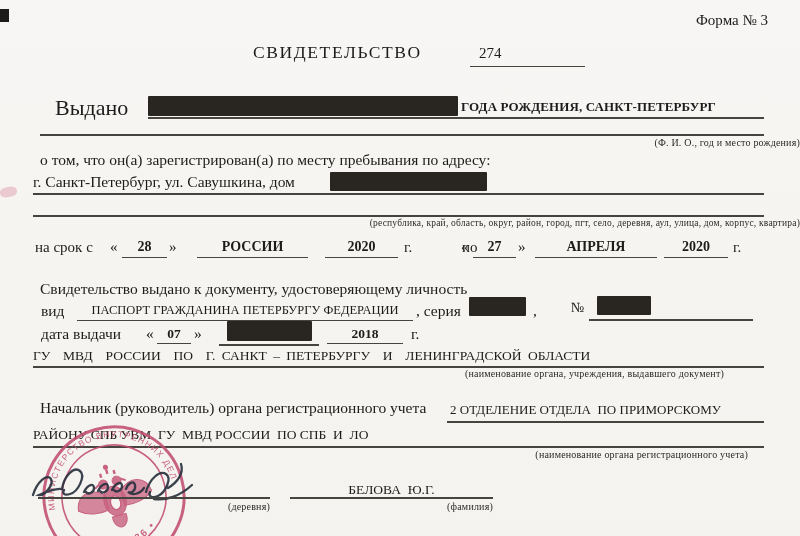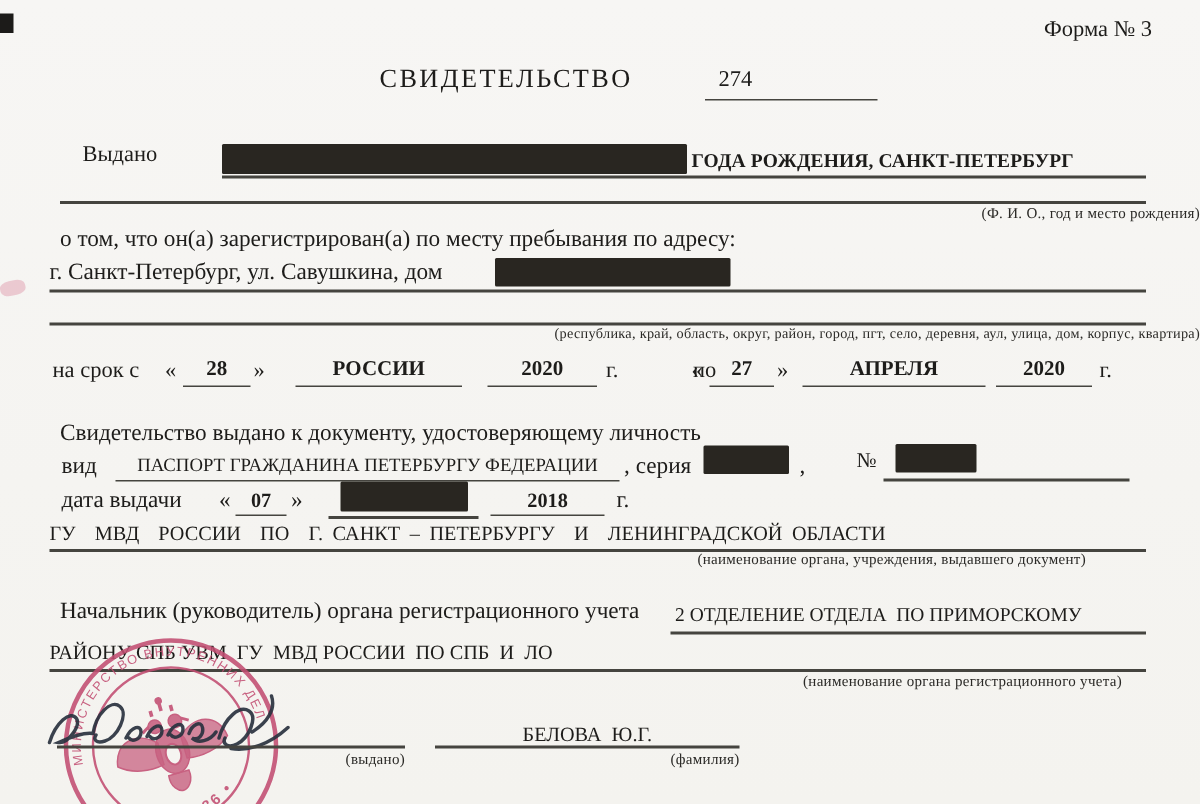--- a/index.html
+++ b/index.html
@@ -11,21 +11,21 @@
   .cap{position:absolute;font-size:10px;color:#2b2a27;text-align:right;letter-spacing:0.2px;}
   .redact{position:absolute;background:#292621;border-radius:1px;}
   .boldcaps{font-weight:bold;letter-spacing:0.1px;}
   .val{font-weight:bold;text-align:center;border-bottom:1.5px solid #45443f;}
   .pre{white-space:pre;}
   .field{border-bottom:1.5px solid #45443f;}
   #title{left:253px;top:42px;font-size:17.5px;letter-spacing:1.6px;}
   #cert-number{left:470px;top:45px;width:106px;height:21px;font-size:15px;padding-left:9px;}
   #subtitle{left:240px;top:63px;font-size:15.5px;}
   #form-label{right:32px;top:12px;font-size:15px;}
-  #issued-label{left:55px;top:95px;font-size:15px;}
+  #issued-label{left:55px;top:95px;font-size:22px;}
   #issued-value{left:461px;top:99px;font-size:13px;}
   #statement{left:40px;top:151px;font-size:15.5px;}
   #address-prefix{left:33px;top:173px;font-size:15.5px;}
   .ptxt{position:absolute;top:239px;font-size:15px;}
   .pval{position:absolute;top:239px;height:18px;font-size:14px;}
   #doc-statement{left:40px;top:280px;font-size:15.5px;}
   .dtxt{position:absolute;font-size:15.5px;}
   #doc-type-value{left:77px;top:303px;width:336px;height:17px;font-size:12.5px;text-align:center;}
   #issue-day{left:157px;top:326px;width:34px;height:17px;font-size:13.5px;}
   #issue-year{left:327px;top:326px;width:76px;height:17px;font-size:13.5px;}
@@ -147,19 +147,19 @@
              M34 31 C36 18 46 8 52 13 C58 18 50 34 42 36 C36 38 34 35 36 32
              M56 34 C60 26 66 25 66 30 C66 35 60 37 58 34
              M70 33 C74 25 80 24 80 29 C80 34 74 36 72 33
              M84 32 C88 24 94 23 94 28 C94 33 88 35 86 32
              M98 31 C100 25 106 22 107 27 C108 32 104 36 100 34 C104 38 112 36 116 30
              M118 34 C122 20 132 12 138 16 C144 20 138 34 130 38 C124 41 120 38 122 34
              M140 30 C150 24 156 15 153 6
              M126 41 C138 43 152 38 164 27" fill="none" stroke="#29323f" stroke-width="2.3" stroke-linecap="round" opacity="0.92"></path>
   </svg>
   <div class="line" style="left:38px;top:497px;width:232px;z-index:7;"></div>
-  <div class="cap" style="left:38px;top:501px;width:232px;z-index:7;">(выдано)</div>
+  <div class="cap" style="left:38px;top:501px;width:232px;z-index:7;">(деревня)</div>
 
   <div id="surname" class="abs pre">БЕЛОВА  Ю.Г.</div>
   <div class="line" style="left:290px;top:497px;width:203px;"></div>
   <div class="cap" style="left:290px;top:501px;width:203px;">(фамилия)</div>
 
 </div>
 
 </body></html>

